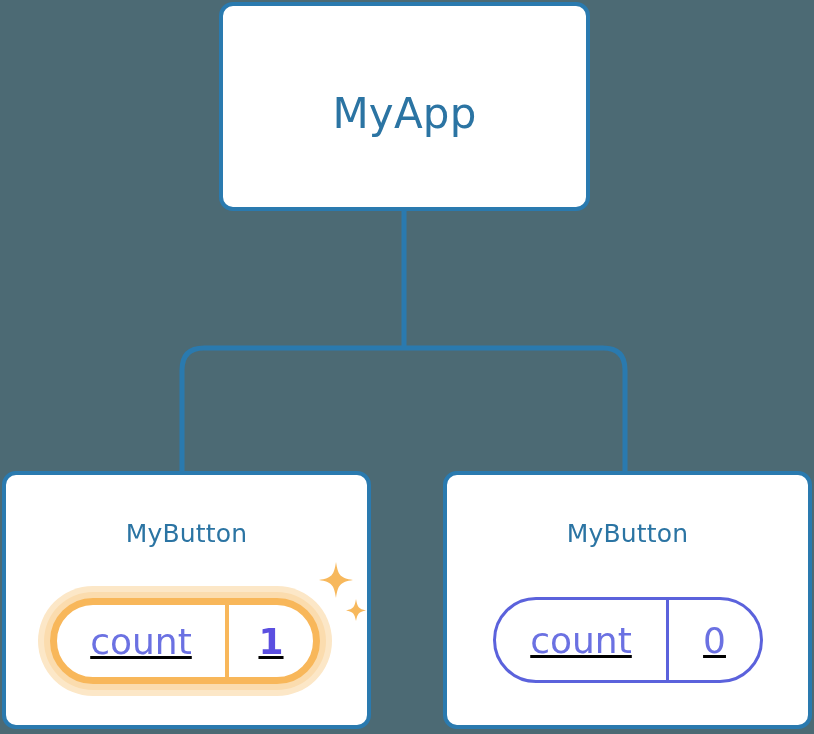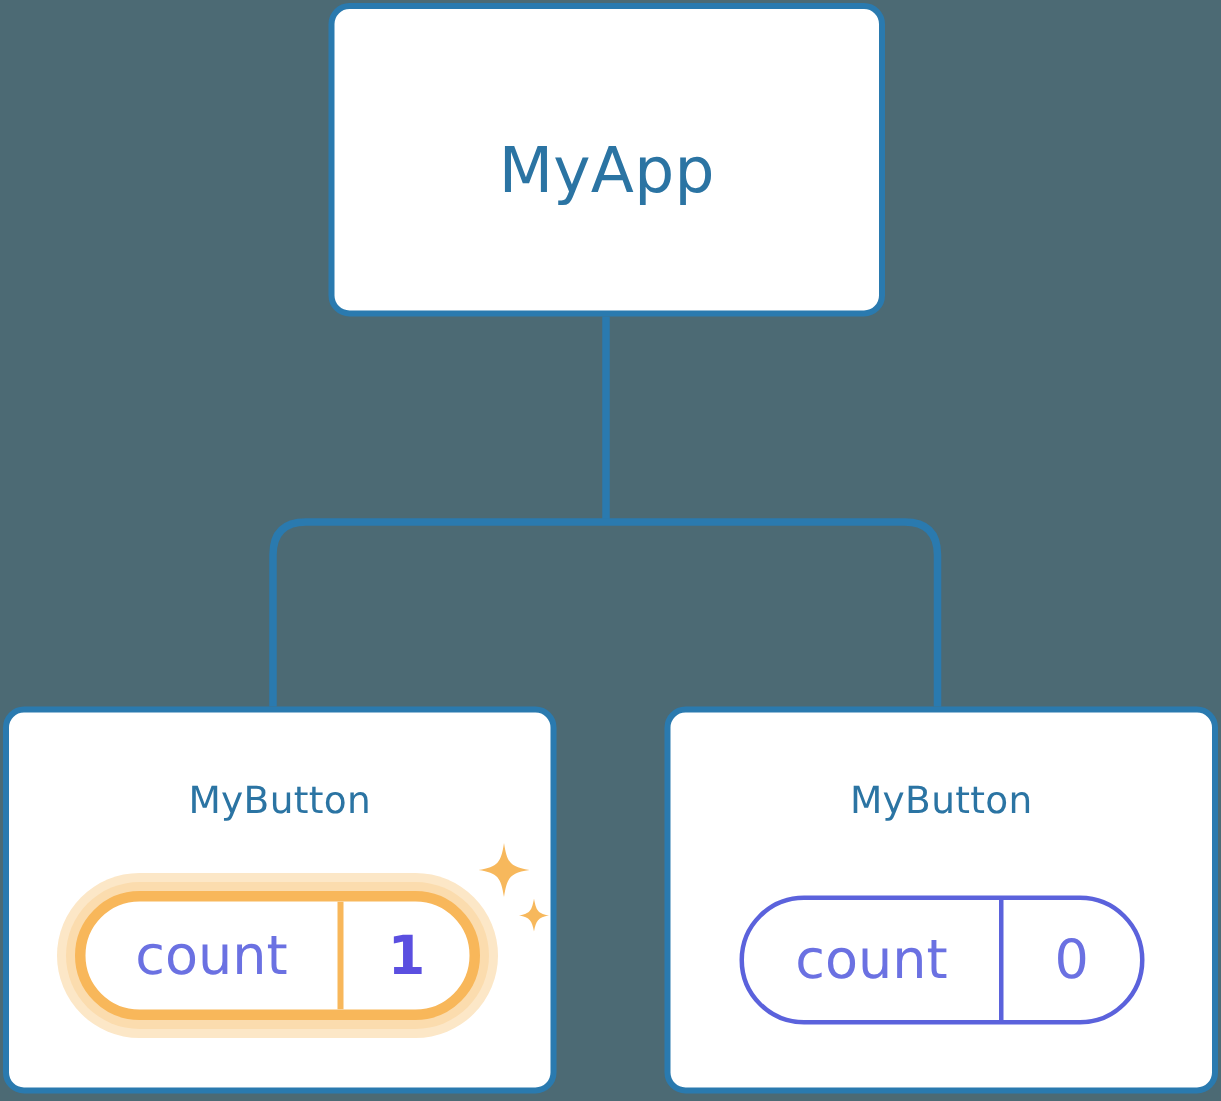--- a/index.html
+++ b/index.html
@@ -72,21 +72,23 @@
   .card-child-left .node-title,
   .card-child-right .node-title {
     top: 44px;
     font-size: 25px;
   }
 
   
   .pill-wrap {
     position: absolute;
     display: flex;
+    align-items: center;
     justify-content: center;
+    text-decoration: underline;
   }
   .pill {
     display: flex;
     align-items: stretch;
     background: #FFFFFF;
     box-sizing: border-box;
     overflow: hidden;
   }
   .pill-label,
   .pill-value {

